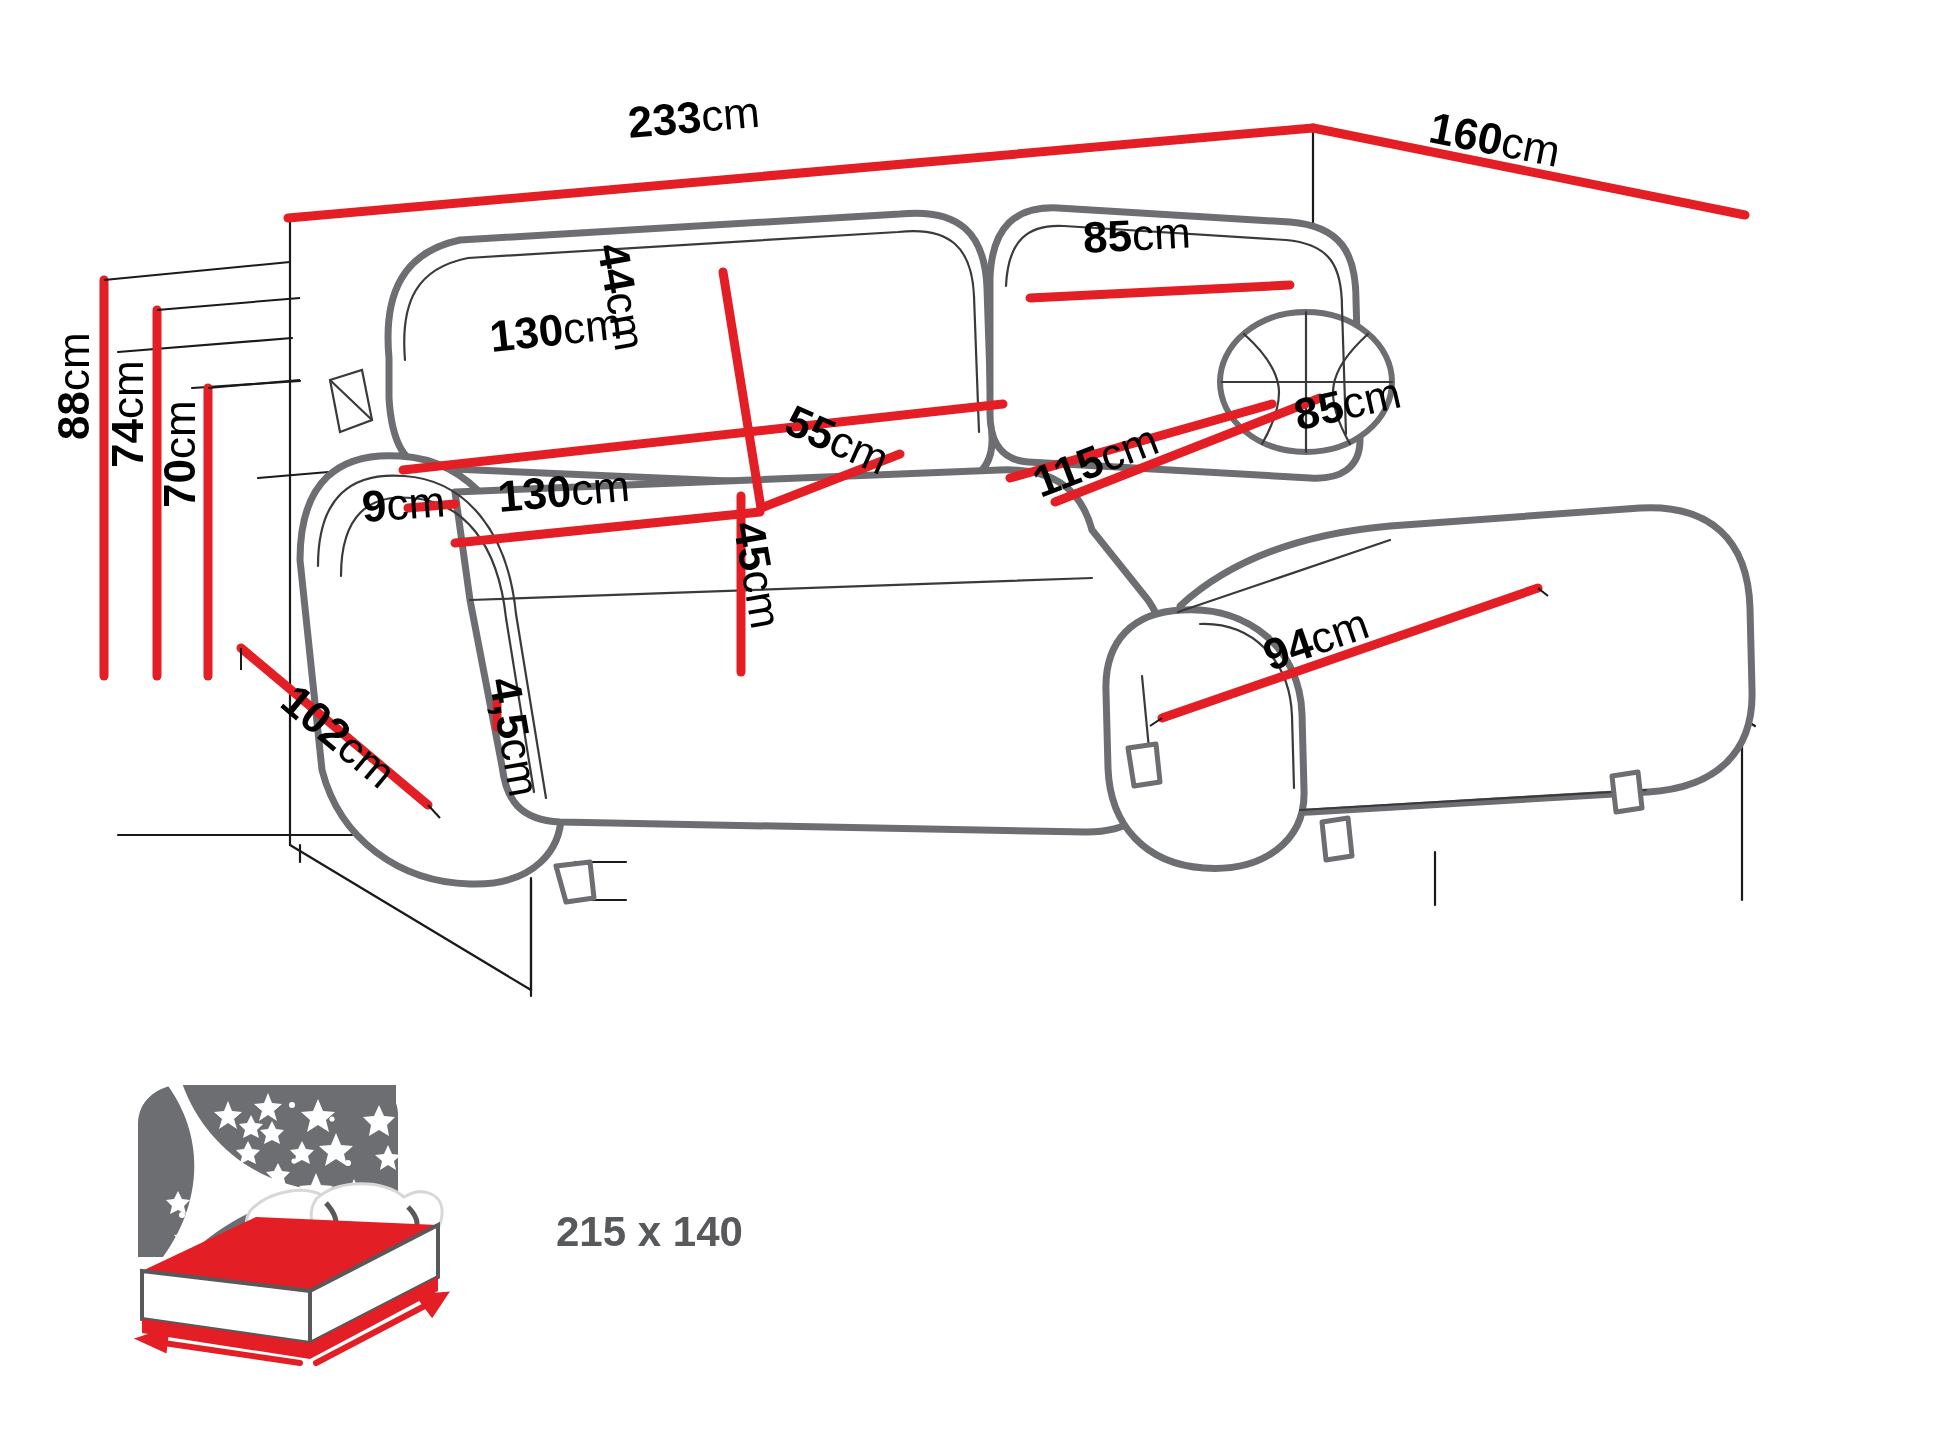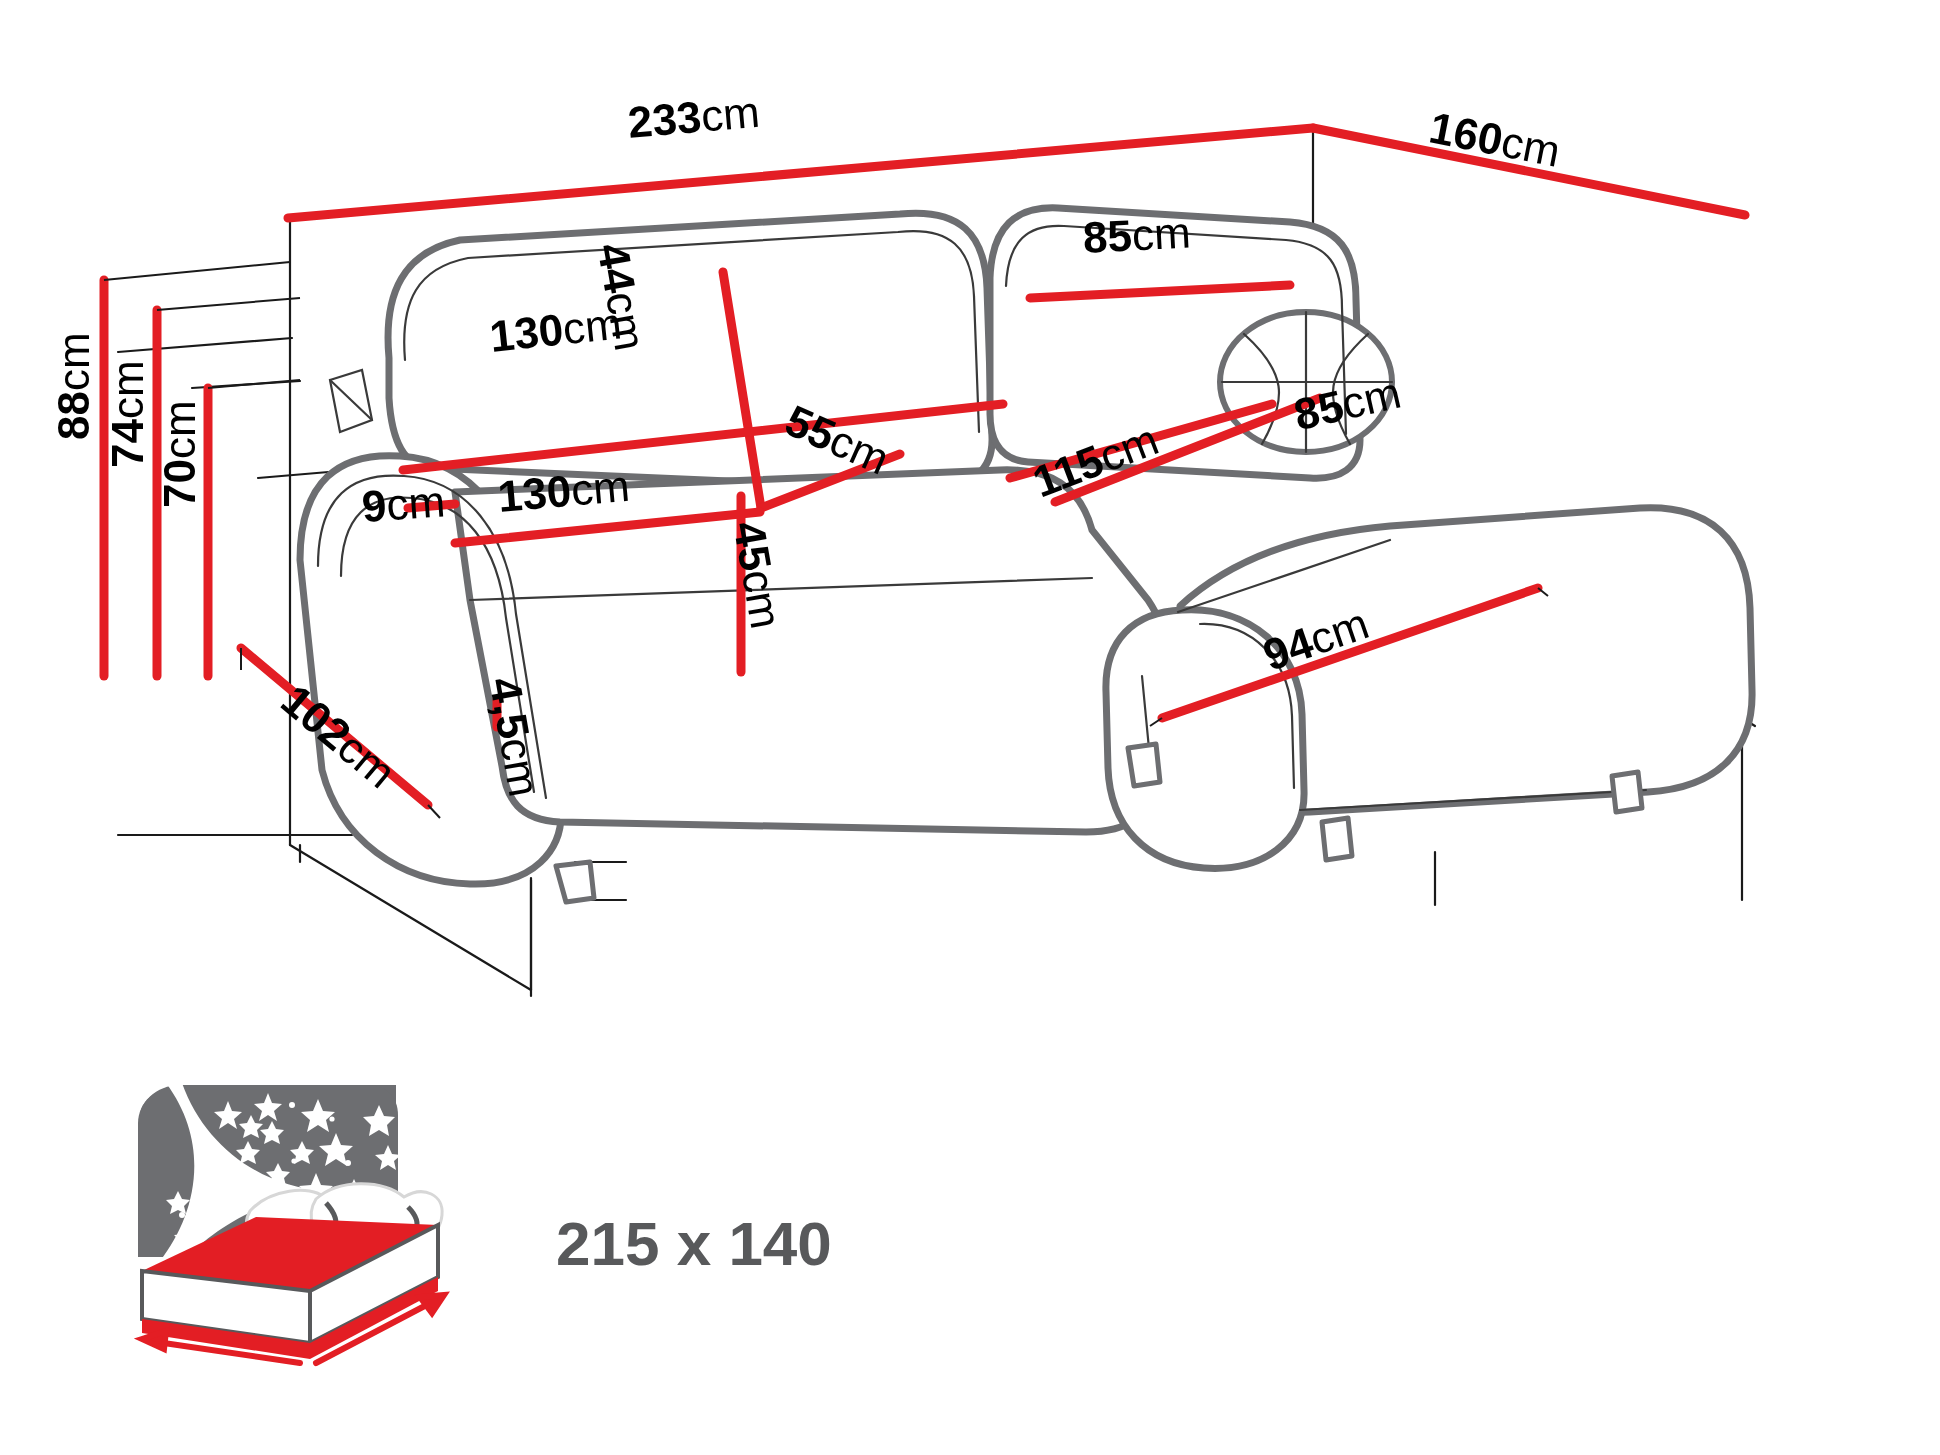--- a/index.html
+++ b/index.html
@@ -372,15 +372,15 @@
     </g>
 
     <g stroke="#E31E24" stroke-width="6" fill="#E31E24" stroke-linecap="round">
       <line x1="30" y1="266" x2="180" y2="288"></line>
       <polygon points="22,264 46,256 44,274"></polygon>
       <line x1="196" y1="288" x2="318" y2="224"></line>
       <polygon points="324,220 300,222 312,238"></polygon>
     </g>
   </svg>
 
-  <div class="bedlabel" style="left:556px; top:1208px; font-size:62px;text-align:right;">215 x 140</div>
+  <div class="bedlabel" style="left:556px; top:1208px; font-size:42px;text-align:right;">215 x 140</div>
 
 </div>
 
 </body></html>

